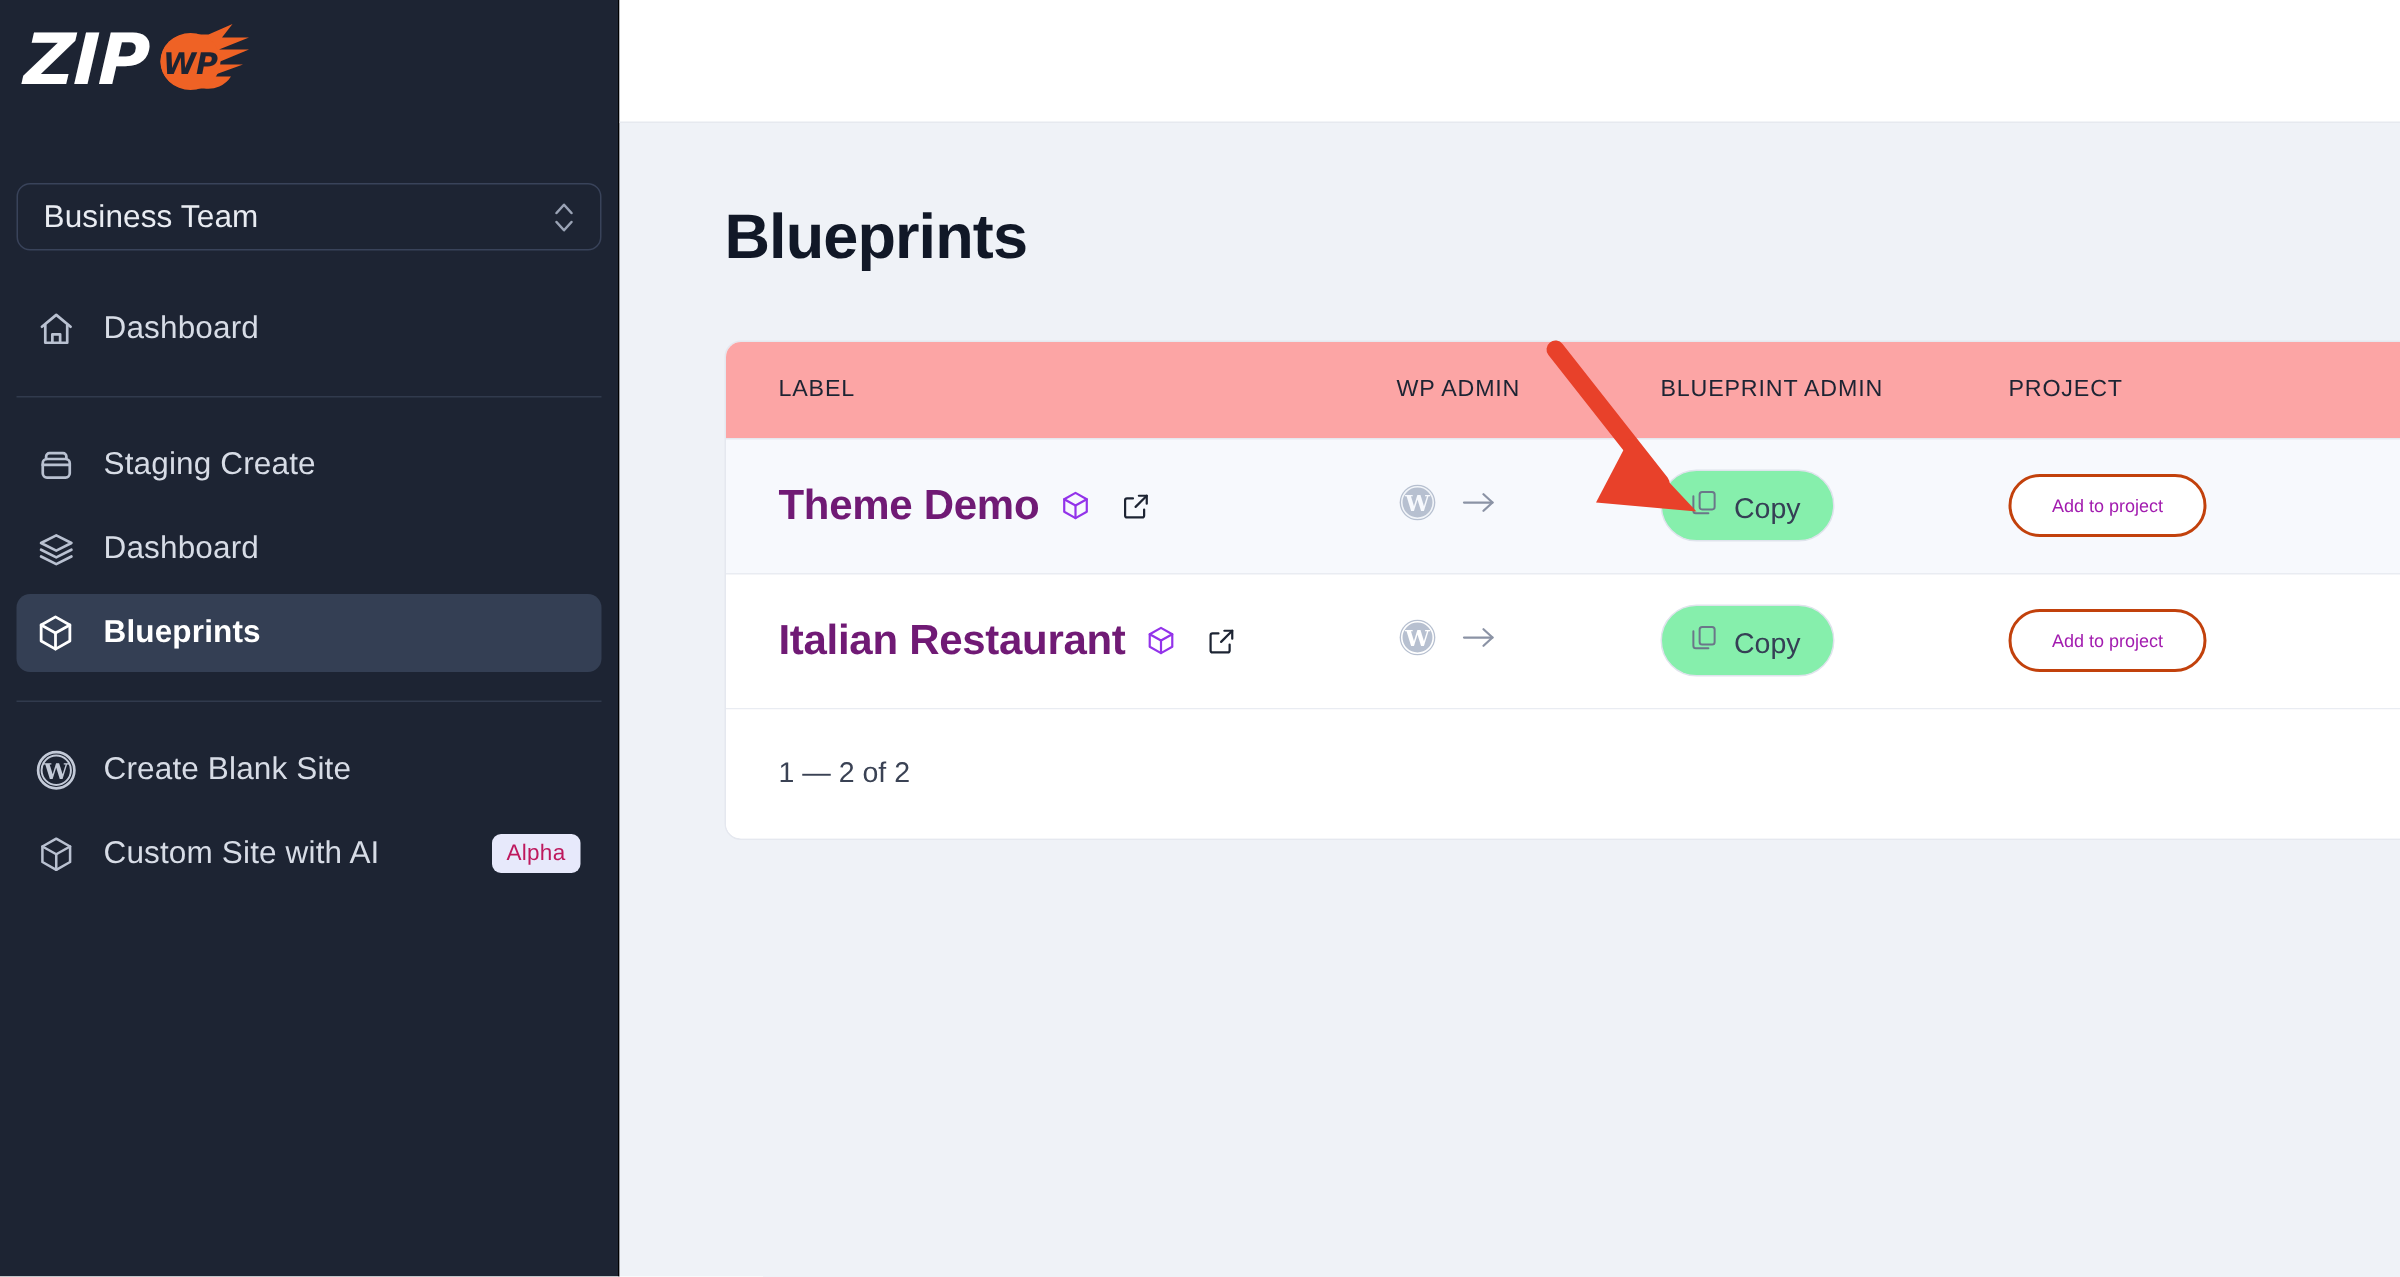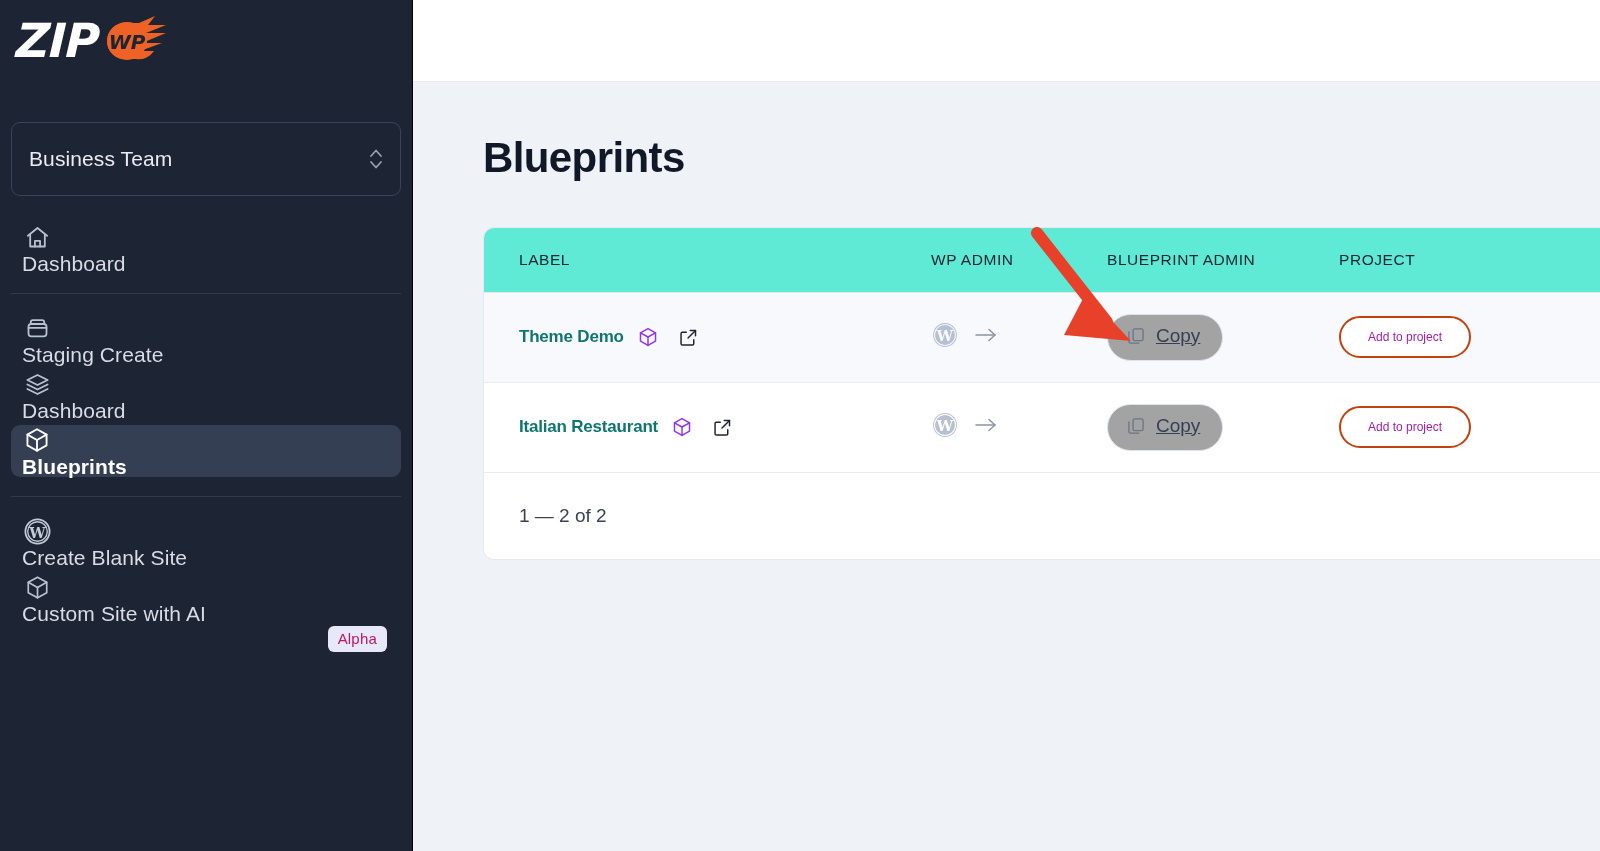--- a/index.html
+++ b/index.html
@@ -40,45 +40,44 @@
     line-height: 52px;
     transform: skewX(-2deg);
   }
   .logo-badge {
     position: absolute; left: 83px; top: 2px;
     width: 73px; height: 52px;
   }
 
   .team-select {
     margin: 40px 0 12px 0;
-    height: 74px;
+    height: 45px;
     border: 1px solid #39435a;
     border-radius: 9px;
     display: flex; align-items: center;
     padding: 0 16px 0 17px;
     cursor: pointer;
   }
   .team-select-label {
     flex: 1;
     color: #e9ecf2;
     font-size: 21px;
     letter-spacing: 0.1px;
   }
   .chev-updown { width: 16px; height: 26px; flex: 0 0 16px; }
 
   .nav-group { margin-top: 26px; }
   .nav-item {
-    display: flex; align-items: flex-start;
+    display: flex; align-items: center;
     height: 52px;
     border-radius: 9px;
     padding: 0 14px 0 11px;
     margin-bottom: 4px;
     cursor: pointer;
     position: relative;
-    flex-direction: column;
   }
   .nav-item .ico {
     width: 30px; height: 30px;
     flex: 0 0 30px;
     display: flex; align-items: center; justify-content: center;
     margin-right: 17px;
   }
   .nav-item .label {
     color: #d7dce6;
     font-size: 21px;
@@ -129,21 +128,21 @@
 
   .card {
     background: #ffffff;
     border: 1px solid #e5e8ef;
     border-radius: 11px;
     width: 1260px;
     overflow: hidden;
   }
   .table { width: 100%; border-collapse: collapse; table-layout: fixed; }
   .table th {
-    background: #5eead4;
+    background: #fca5a5;
     text-align: left;
     font-size: 15.5px;
     font-weight: 400;
     color: #1d2433;
     letter-spacing: 0.55px;
     padding: 22px 0 21px 35px;
     border-bottom: 1px solid #e5e8ef;
     height: 64px;
     vertical-align: middle;
   }
@@ -155,42 +154,41 @@
   .table td {
     border-bottom: 1px solid #e9ecf2;
     padding: 0 0 0 35px;
     height: 90px;
     vertical-align: middle;
   }
   tr.row-hover td { background: #f7f9fd; }
 
   .label-cell { display: flex; align-items: center; }
   .label-text {
-    font-size: 17px;
+    font-size: 28px;
     font-weight: 700;
-    color: #0f766e;
+    color: #701a75;
     letter-spacing: -0.2px;
     white-space: nowrap;
   }
   .cube-ico { margin-left: 13px; display: flex; align-items: center; }
   .ext-ico { margin-left: 19px; display: flex; align-items: center; cursor: pointer; }
 
   .wpadmin-cell { display: flex; align-items: center; gap: 14px; cursor: pointer; }
 
   .btn-copy {
-    display: inline-flex; align-items: flex-start; gap: 10px;
+    display: inline-flex; align-items: flex-end; gap: 10px;
     border: 1px solid #dfe3ec;
-    background: #a3a3a3;
+    background: #86efac;
     border-radius: 999px;
     padding: 11px 22px 11px 18px;
     font-size: 19px;
     color: #353f55;
     cursor: pointer;
     line-height: 1;
-    text-decoration: underline;
   }
   .btn-add {
     display: inline-flex; align-items: center; justify-content: center;
     border: 2px solid #c2410c;
     background: #ffffff;
     border-radius: 999px;
     padding: 13px 27px;
     font-size: 12px;
     color: #a21caf;
     cursor: pointer;

